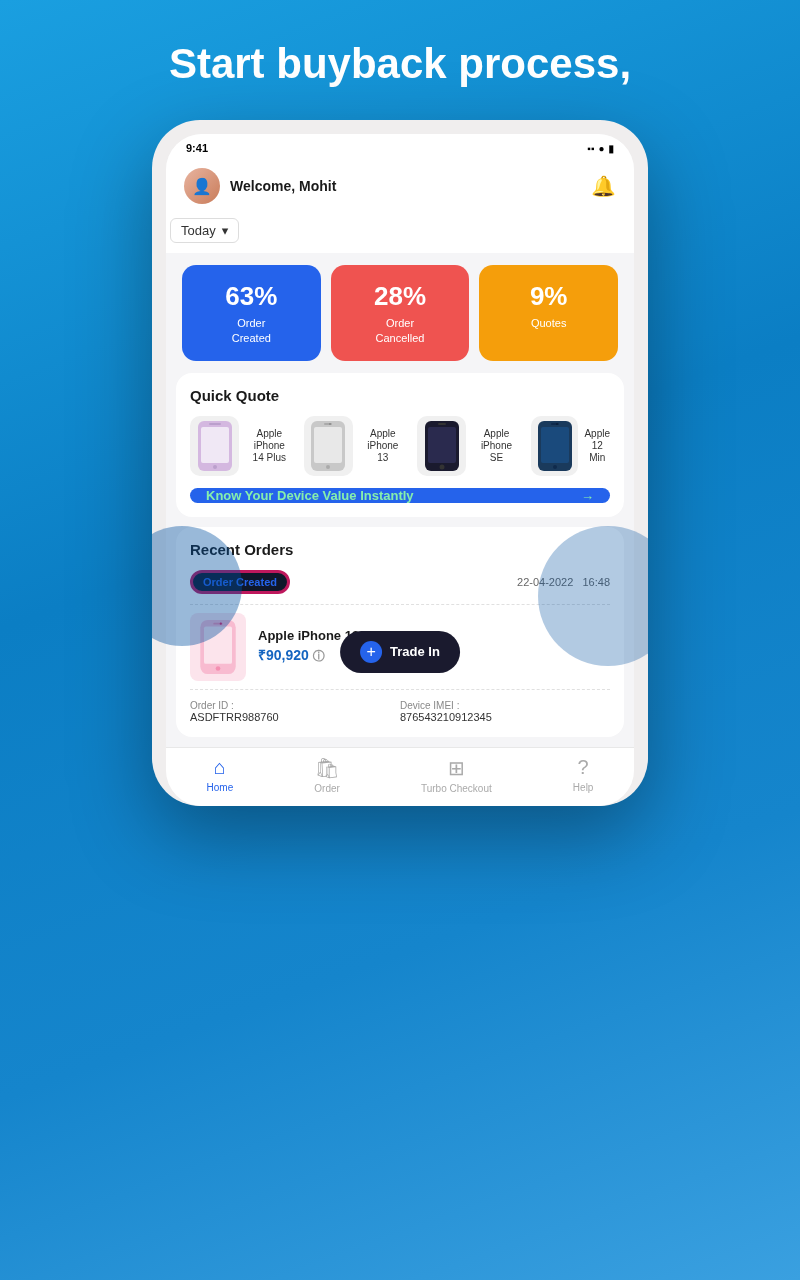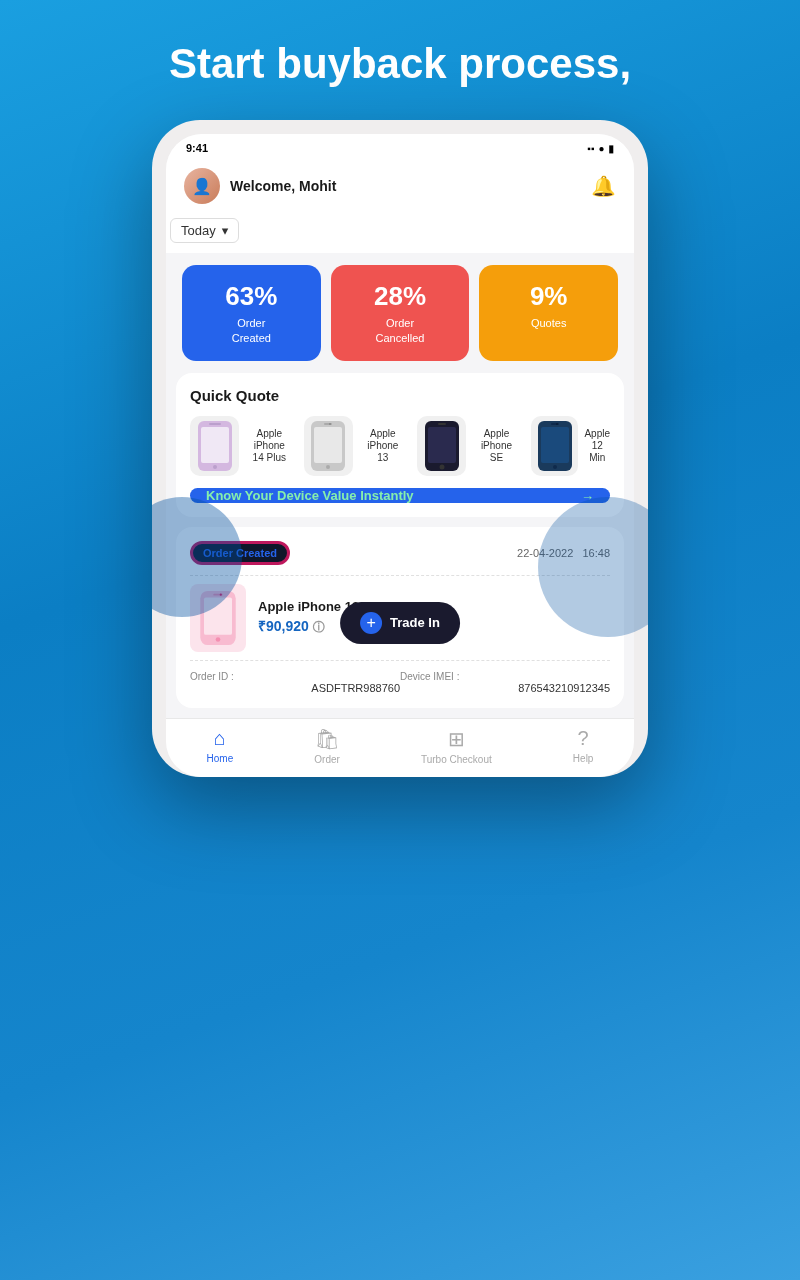--- a/index.html
+++ b/index.html
@@ -295,21 +295,20 @@
       flex: 1;
     }
     .order-detail-label {
       font-size: 10px;
       color: #888;
     }
     .order-detail-value {
       font-size: 11px;
       color: #333;
       font-weight: 500;
-      text-align: right;
     }
 
     
     .trade-in-fab {
       background: #1a1a2e;
       color: white;
       border-radius: 24px;
       padding: 10px 20px;
       display: inline-flex;
       align-items: center;
@@ -491,20 +490,21 @@
 
         </div>
 
         <div class="cta-btn">
           <span>Know Your Device Value Instantly</span>
           <span>→</span>
         </div>
       </div>
 
       <div class="recent-orders">
+        <div class="section-title">Recent Orders</div>
 
         <div class="order-header-row">
           <span class="order-badge">Order Created</span>
           <span class="order-time">
             <span>22-04-2022</span>&nbsp;&nbsp;
             <span>16:48</span>
           </span>
         </div>
 
         <div class="order-product-row">

